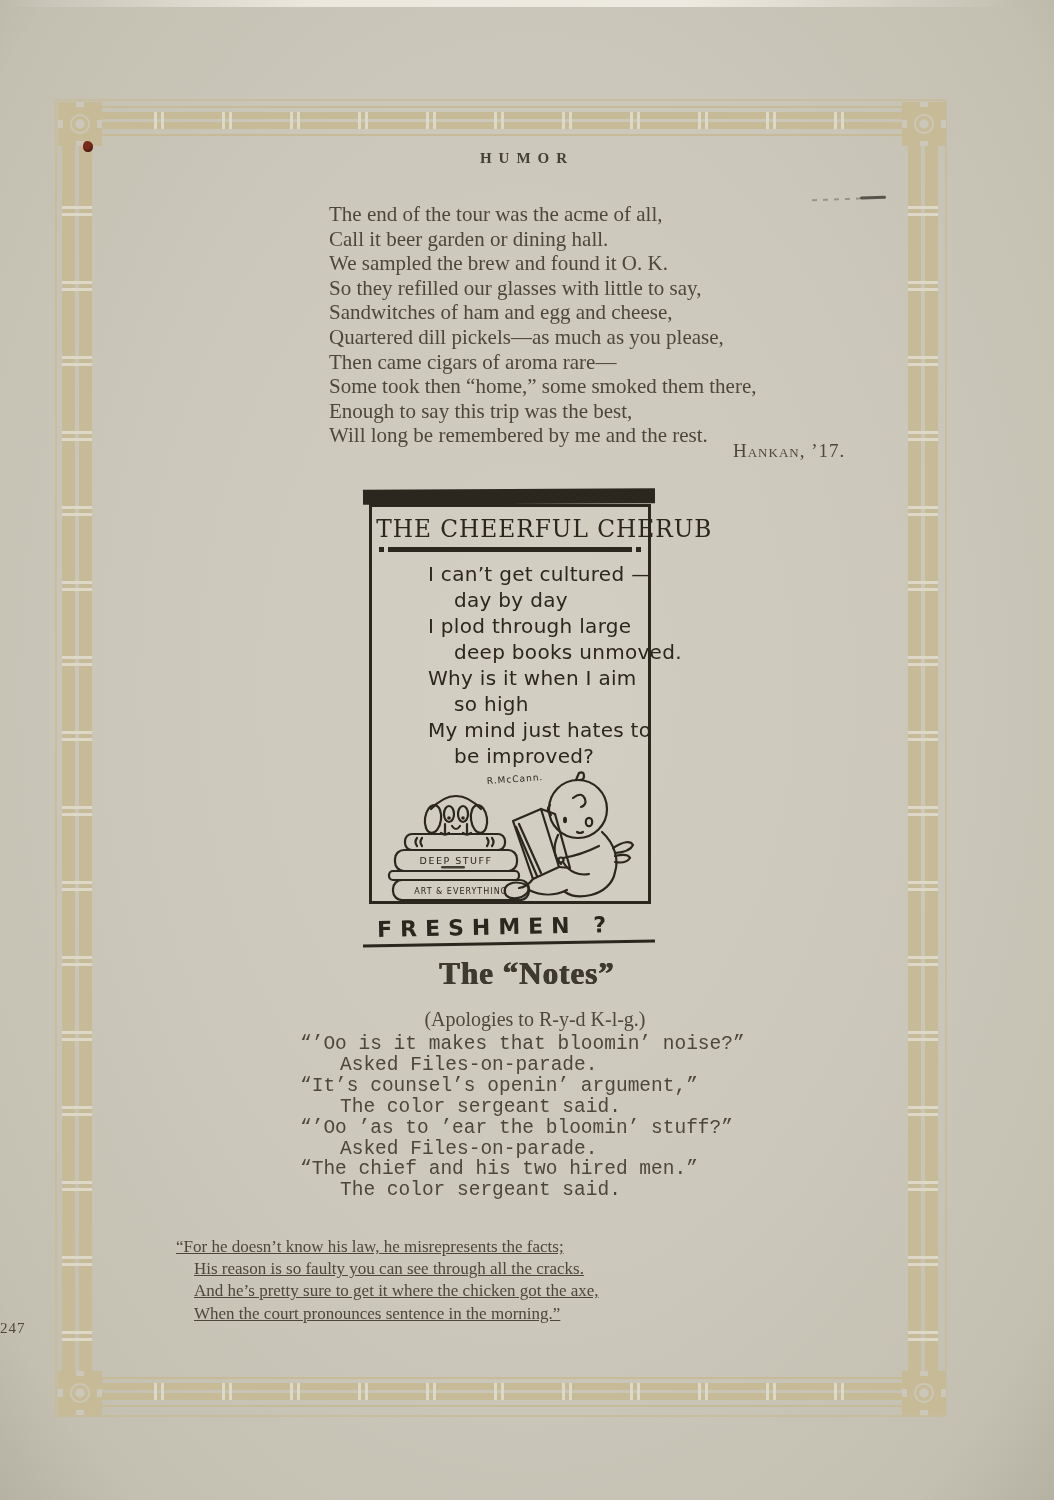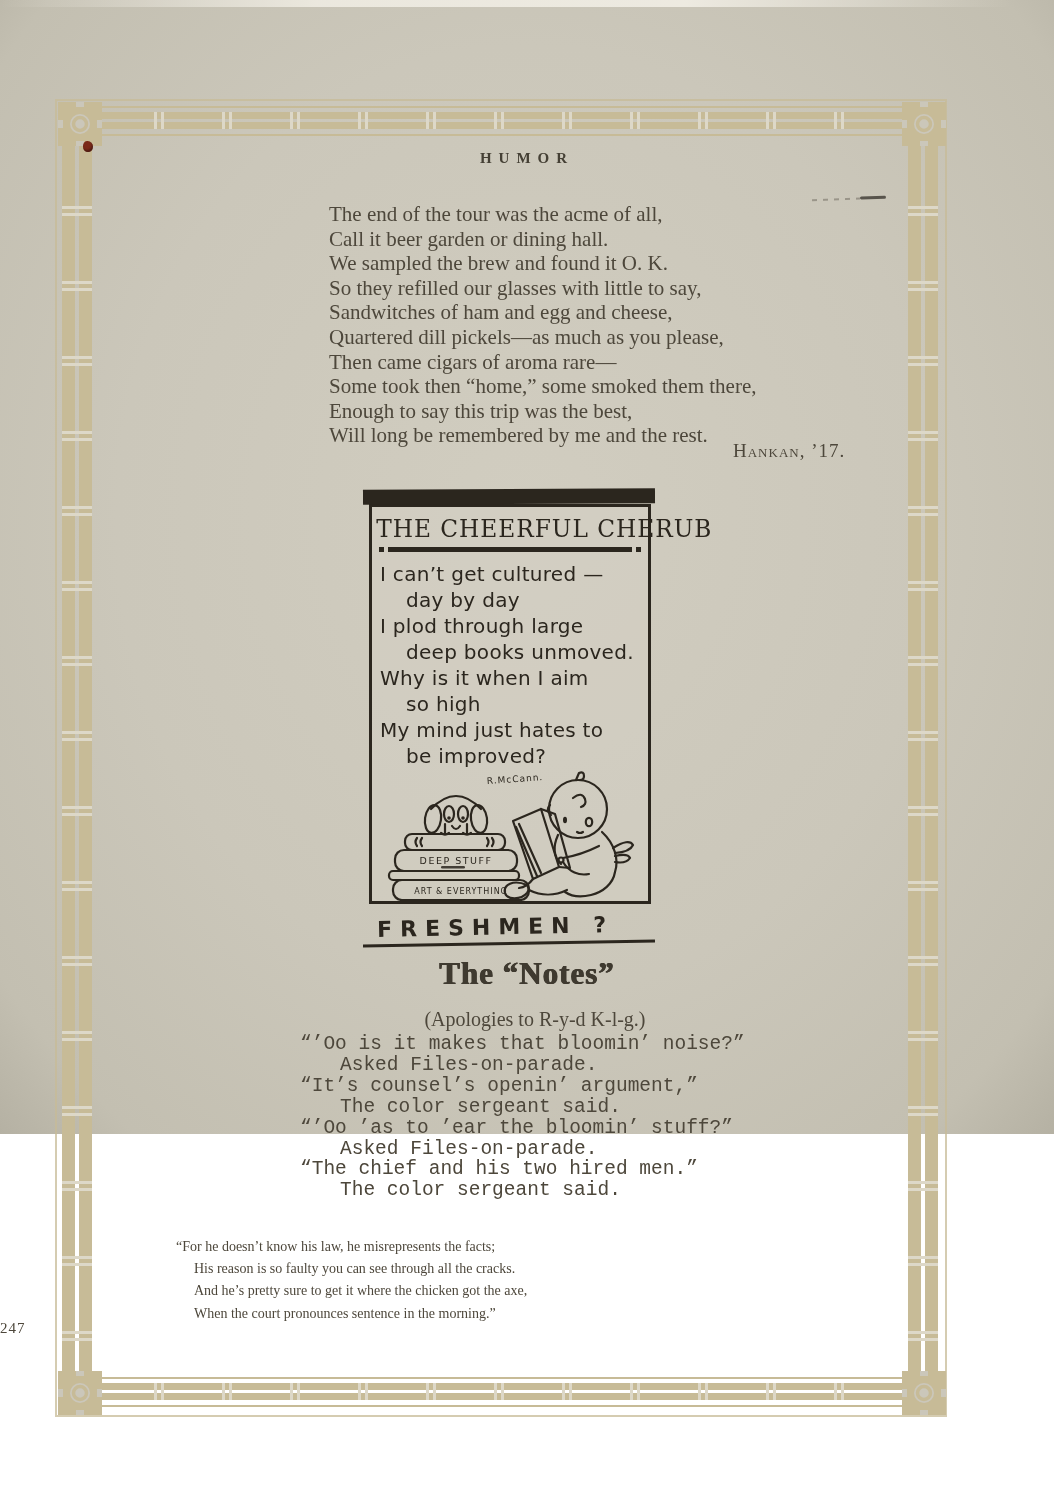--- a/index.html
+++ b/index.html
@@ -1,21 +1,21 @@
 <!DOCTYPE html>
 <html style="--paper: #cbc7ba; --ink: #4d473b; --cartoon_ink: #2b261e; --border_tan: #c7bb97; --tick: #ddd8c8; --accent_red: #7b2a1a;"><head>
 <meta charset="utf-8">
 <style>
   :root{
     --paper:#cbc7ba; --ink:#4d473b; --cartoon_ink:#2b261e;
     --border_tan:#c7bb97; --tick:#ddd8c8; --accent_red:#7b2a1a;
   }
   *{box-sizing:border-box;margin:0;padding:0;}
   body{width:1054px;height:1500px;overflow:hidden;font-family:"Liberation Serif",serif;}
-  .page{position:relative;width:1054px;height:1134px;
+  .page{position:relative;width:1054px;height:1500px;
     background:radial-gradient(ellipse at 50% 46%, #d1cdc0 0%, #cbc7ba 55%, #c3bfb1 88%, #b5b1a3 100%);
     color:var(--ink);}
   .top-sheen{position:absolute;left:0;top:0;width:100%;height:7px;
     background:linear-gradient(90deg, rgba(240,237,228,0) 0%, rgba(241,238,229,.85) 30%, rgba(241,238,229,.9) 65%, rgba(240,237,228,0) 96%);}
   
   .outer-rect{position:absolute;left:55px;top:99px;width:892px;height:1318px;
     border:2px solid var(--border_tan);opacity:.75;}
   .thin-h{position:absolute;left:102px;width:800px;height:2px;background:var(--border_tan);}
   .band-h{position:absolute;left:102px;width:800px;height:17px;
     background:
@@ -43,35 +43,35 @@
   
   .panel-wrap{position:absolute;left:363px;top:489px;width:292px;}
   .panel-bar{width:292px;height:15px;background:var(--cartoon_ink);transform:rotate(-.3deg);}
   .panel-box{margin:0 4px 0 6px;border:3px solid var(--cartoon_ink);background:rgba(212,208,197,.45);
     font-family:"DejaVu Sans",sans-serif;color:var(--cartoon_ink);}
   .panel-title{text-align:center;font-family:"DejaVu Serif",serif;font-size:24px;letter-spacing:1px;
     padding:8px 0 4px;transform:scaleX(.97);white-space:nowrap;}
   .divider{display:flex;align-items:center;gap:4px;padding:0 7px;}
   .divider .sq{width:5px;height:5px;background:var(--cartoon_ink);}
   .divider .bar{flex:1;height:5px;background:var(--cartoon_ink);}
-  .panel-verse{padding:9px 4px 0 8px;font-size:20px;line-height:26px;}
+  .panel-verse{padding:9px 4px 0 8px;font-size:20px;line-height:26px;margin-left:48px;}
   .panel-verse .indented{padding-left:26px;}
   .panel-verse .line{white-space:nowrap;letter-spacing:.3px;}
   .panel-drawing{display:block;margin:2px auto 0;}
   .caption-row{margin:10px 0 0 14px;font-family:"DejaVu Sans",sans-serif;font-weight:bold;
     font-size:22px;letter-spacing:8px;color:var(--cartoon_ink);transform:rotate(-1.2deg);white-space:nowrap;}
   .caption-underline{margin-top:3px;height:3px;background:var(--cartoon_ink);transform:rotate(-1deg);}
   
   .notes-title{position:absolute;left:0;top:956px;width:1054px;text-align:center;
     font-weight:bold;font-size:31px;letter-spacing:1px;color:#3f3a30;
     text-shadow:.6px 0 0 #3f3a30, -.4px 0 0 #3f3a30;}
   .notes-subtitle{position:absolute;left:0;top:1008px;width:1054px;text-align:center;font-size:20px;padding-left:16px;}
   .dialogue{position:absolute;left:300px;top:1034px;font-size:19.5px;line-height:20.9px;font-family:Liberation Mono, monospace;}
   .dialogue .indented{padding-left:40px;}
-  .quatrain{position:absolute;left:176px;top:1236px;font-size:14px;line-height:22.2px;}
+  .quatrain{position:absolute;left:176px;top:1236px;font-size:17px;line-height:22.2px;text-decoration:underline;}
   .quatrain .indented{padding-left:18px;}
   .dlg-line{white-space:nowrap;}
   .page-num{position:absolute;left:0;top:1320px;width:1054px;font-size:15px;letter-spacing:1px;}
   
   .st{stroke:var(--cartoon_ink);fill:none;stroke-width:2.2;stroke-linecap:round;stroke-linejoin:round;}
   .fl{fill:var(--cartoon_ink);stroke:none;}
   .svg-label{fill:var(--cartoon_ink);font-family:"DejaVu Sans",sans-serif;}
 </style>
 </head>
 <body>

